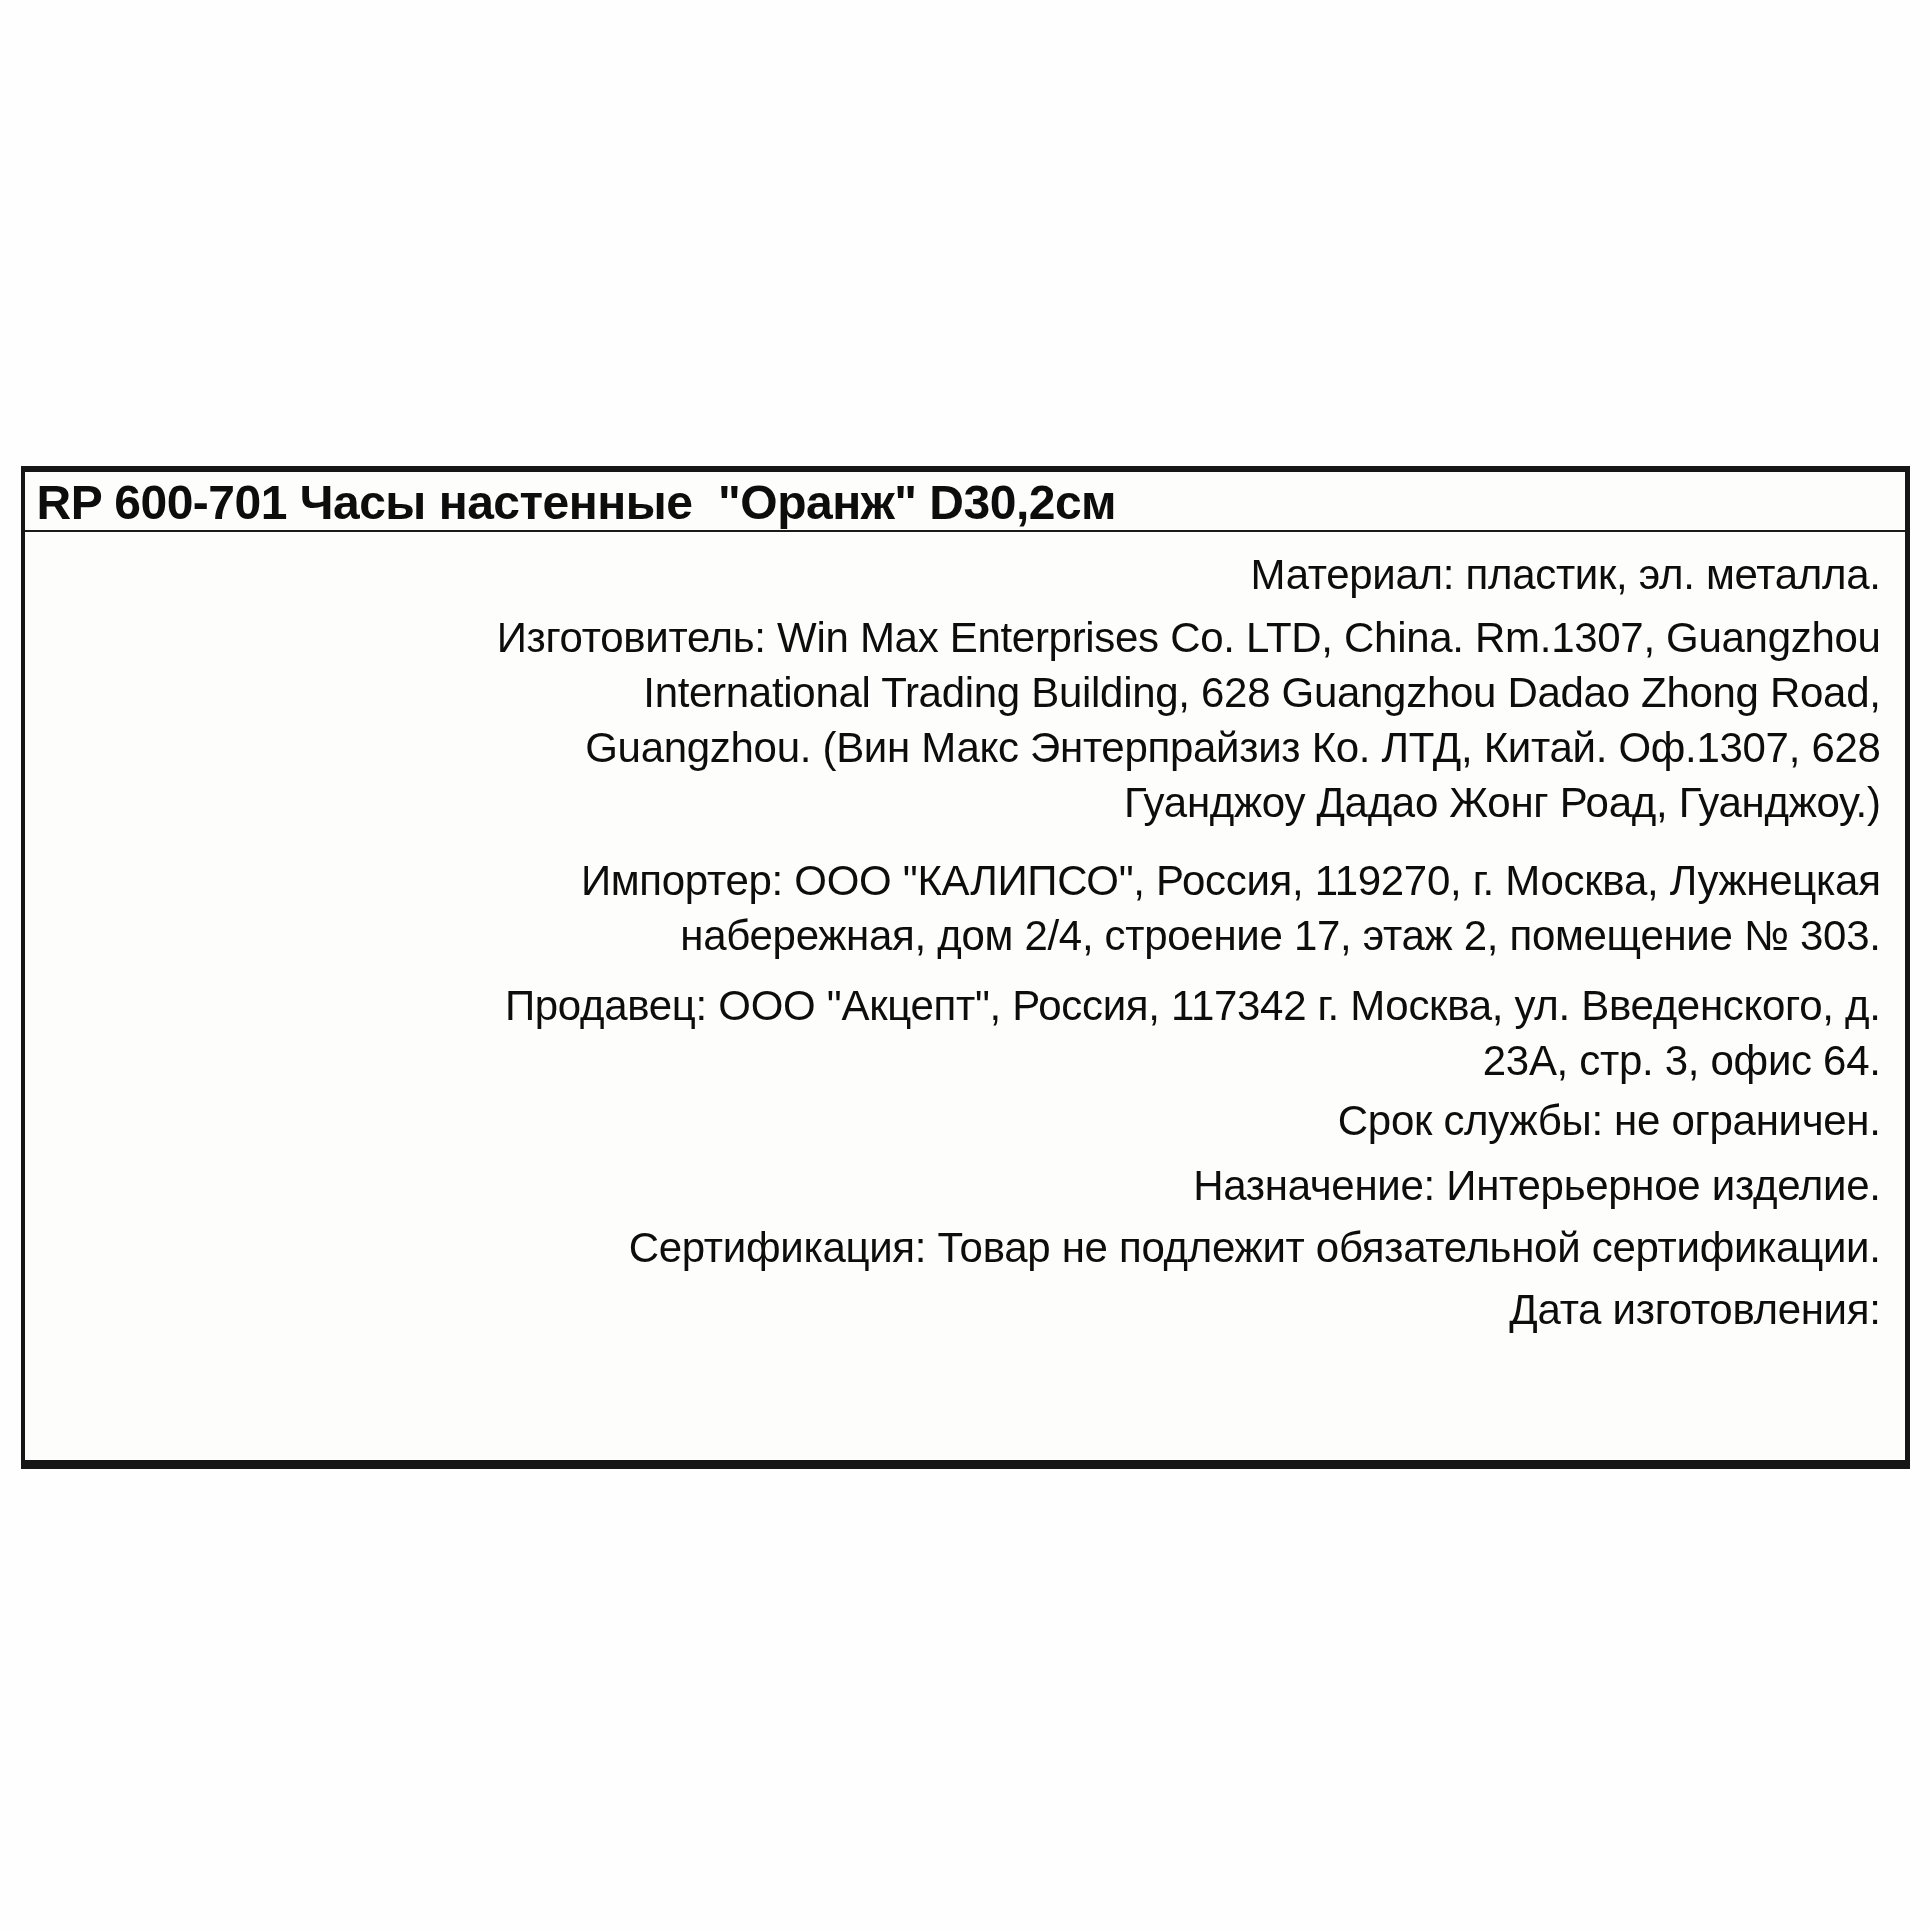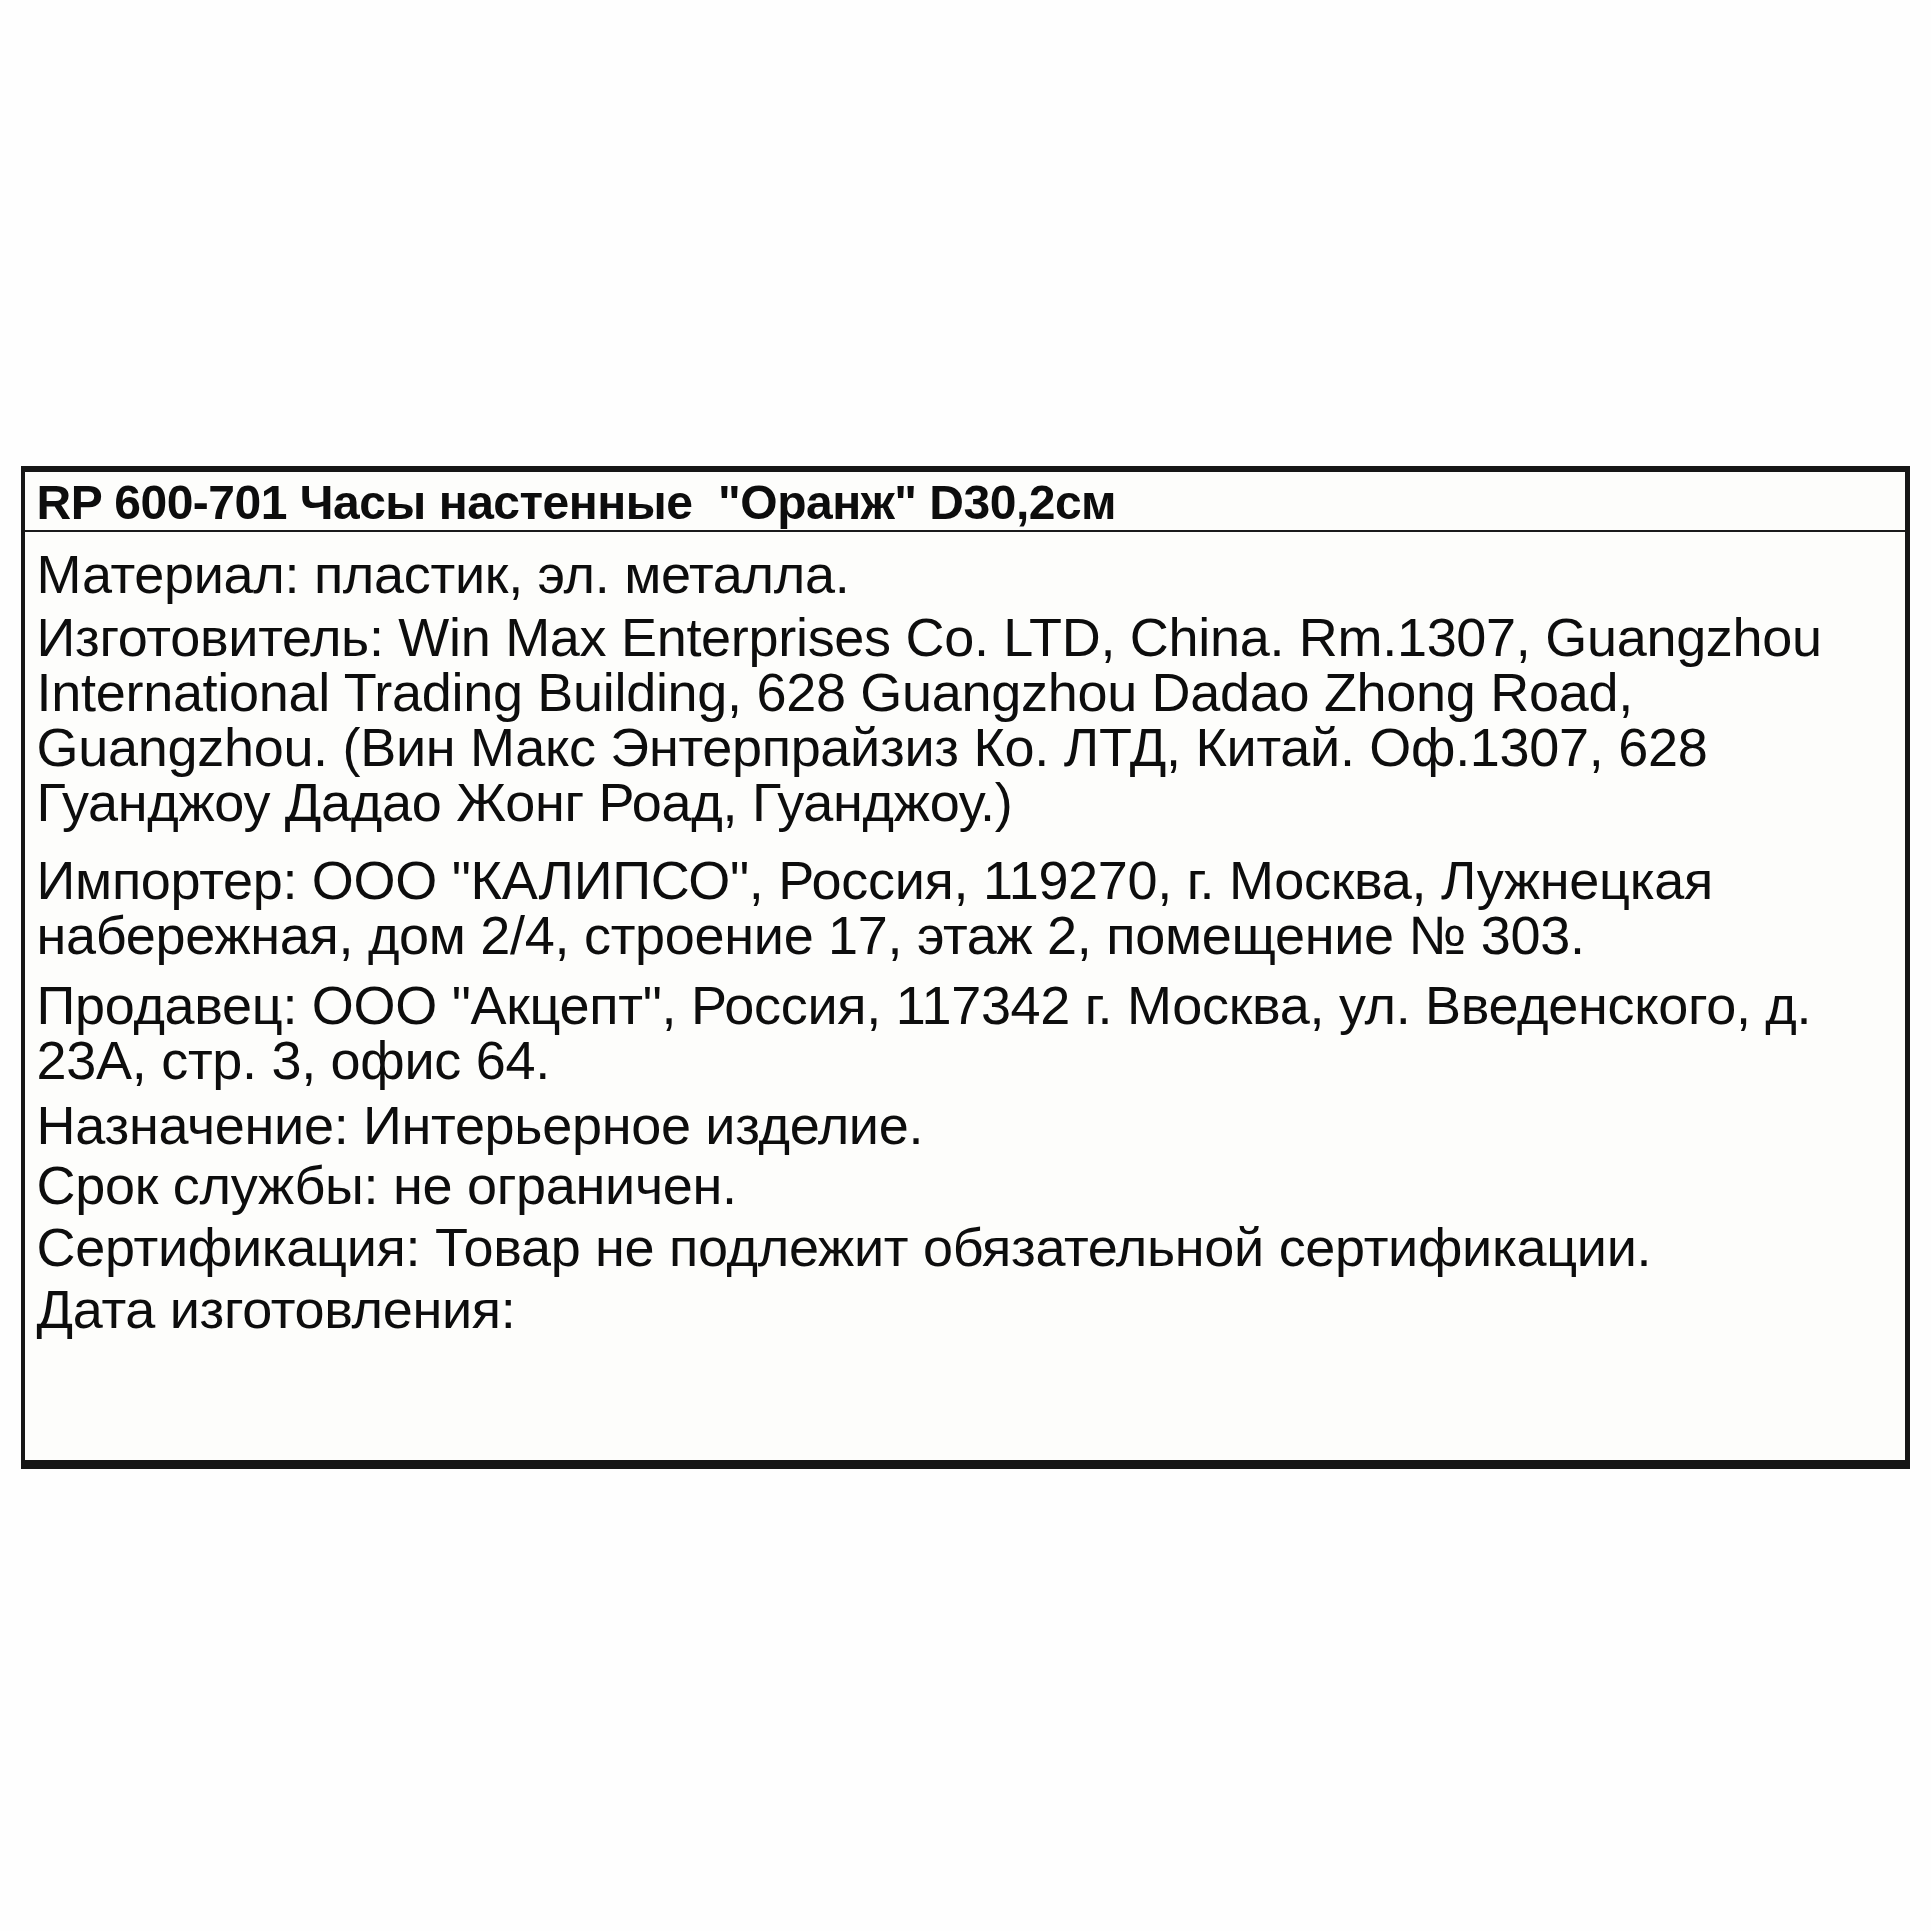--- a/index.html
+++ b/index.html
@@ -36,25 +36,26 @@
     font-size: 48px;
     line-height: 50px;
     letter-spacing: -0.5px;
     white-space: pre-wrap;
     margin: 0 -9.7px 0 -11.6px;
     padding: 0 0 1.9px 11.6px;
     border-bottom: 2.9px solid #1b1b1b;
   }
   .para {
     margin: 0;
-    font-size: 54px;
+    font-size: 42px;
     line-height: 55px;
     letter-spacing: -0.3px;
     white-space: pre-wrap;
     max-width: 1844px;
+    text-align: right;
   }
   .m-material      { margin-top: 15.4px; }
   .m-manufacturer  { margin-top: 7.7px;  }
   .m-importer      { margin-top: 23px; }
   .m-seller        { margin-top: 15.4px; }
   .m-care          { margin-top: 9.7px; }
   .m-purpose       { margin-top: 9.7px; }
   .m-service       { margin-top: 4.8px;  }
   .m-certification { margin-top: 7px;  }
   .m-date          { margin-top: 7.7px;  }
@@ -73,22 +74,22 @@
 Guangzhou. (Вин Макс Энтерпрайзиз Ко. ЛТД, Китай. Оф.1307, 628
 Гуанджоу Дадао Жонг Роад, Гуанджоу.)</p>
 
     <p class="para m-importer">Импортер: ООО "КАЛИПСО", Россия, 119270, г. Москва, Лужнецкая
 набережная, дом 2/4, строение 17, этаж 2, помещение № 303.</p>
 
     <p class="para m-seller">Продавец: ООО "Акцепт", Россия, 117342 г. Москва, ул. Введенского, д.
 23А, стр. 3, офис 64.</p>
 
 
+    <p class="para m-service">Срок службы: не ограничен.</p>
+
     <p class="para m-purpose">Назначение: Интерьерное изделие.</p>
-
-    <p class="para m-service">Срок службы: не ограничен.</p>
 
     <p class="para m-certification">Сертификация: Товар не подлежит обязательной сертификации.</p>
 
     <p class="para m-date">Дата изготовления:</p>
   </div>
 </div>
 
 
 </body></html>

